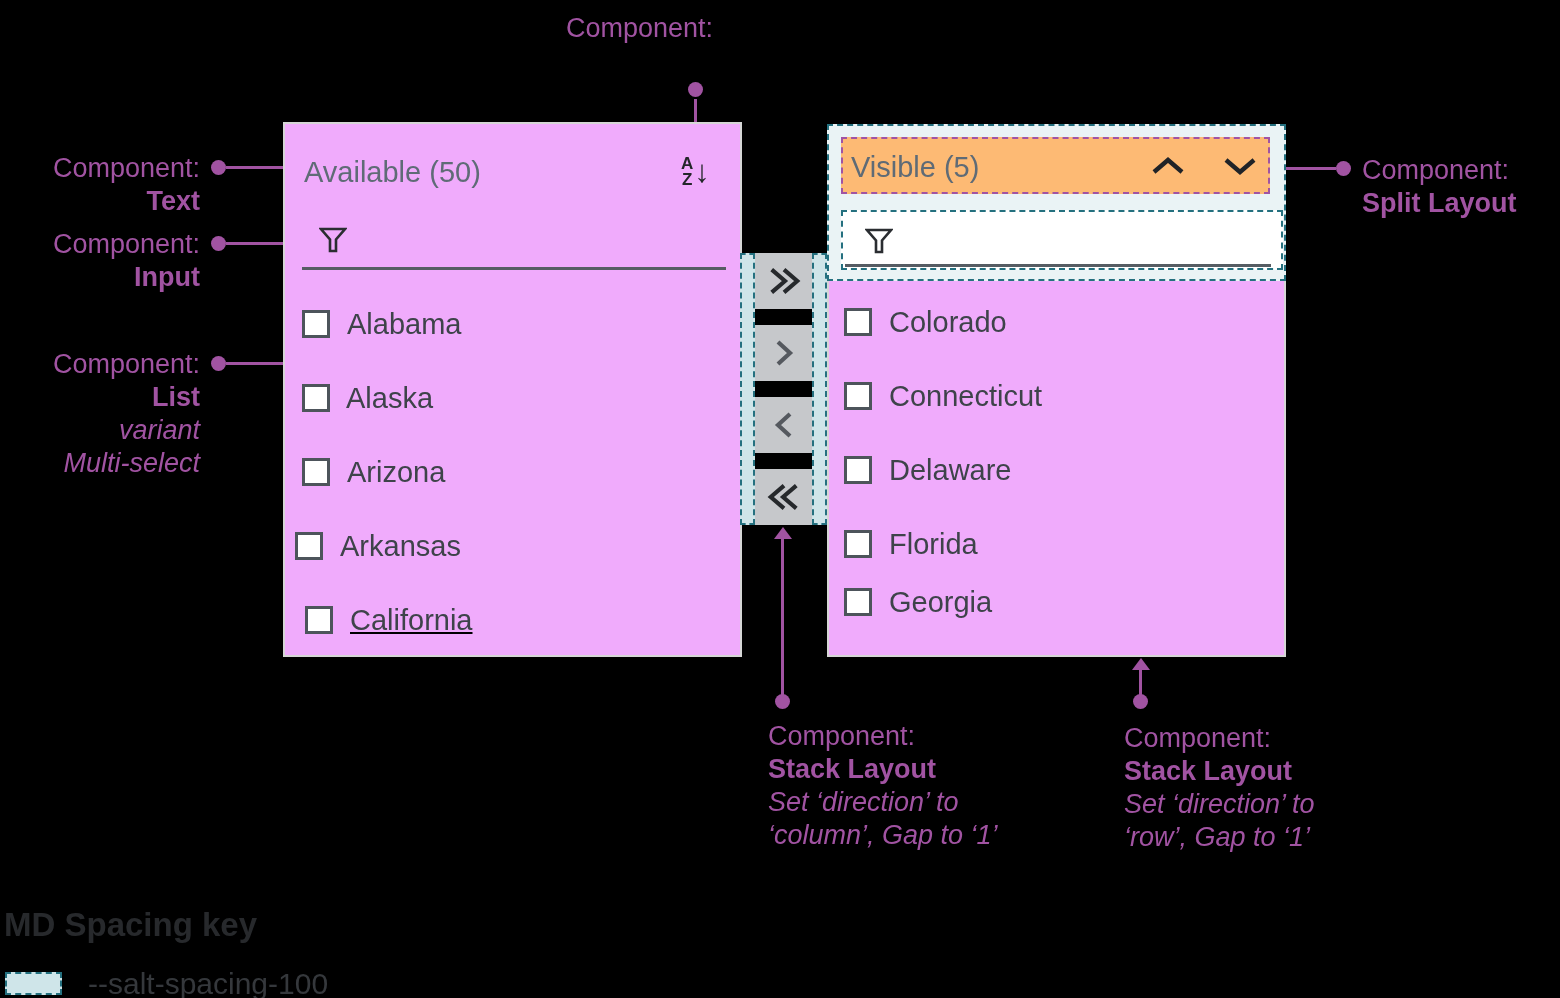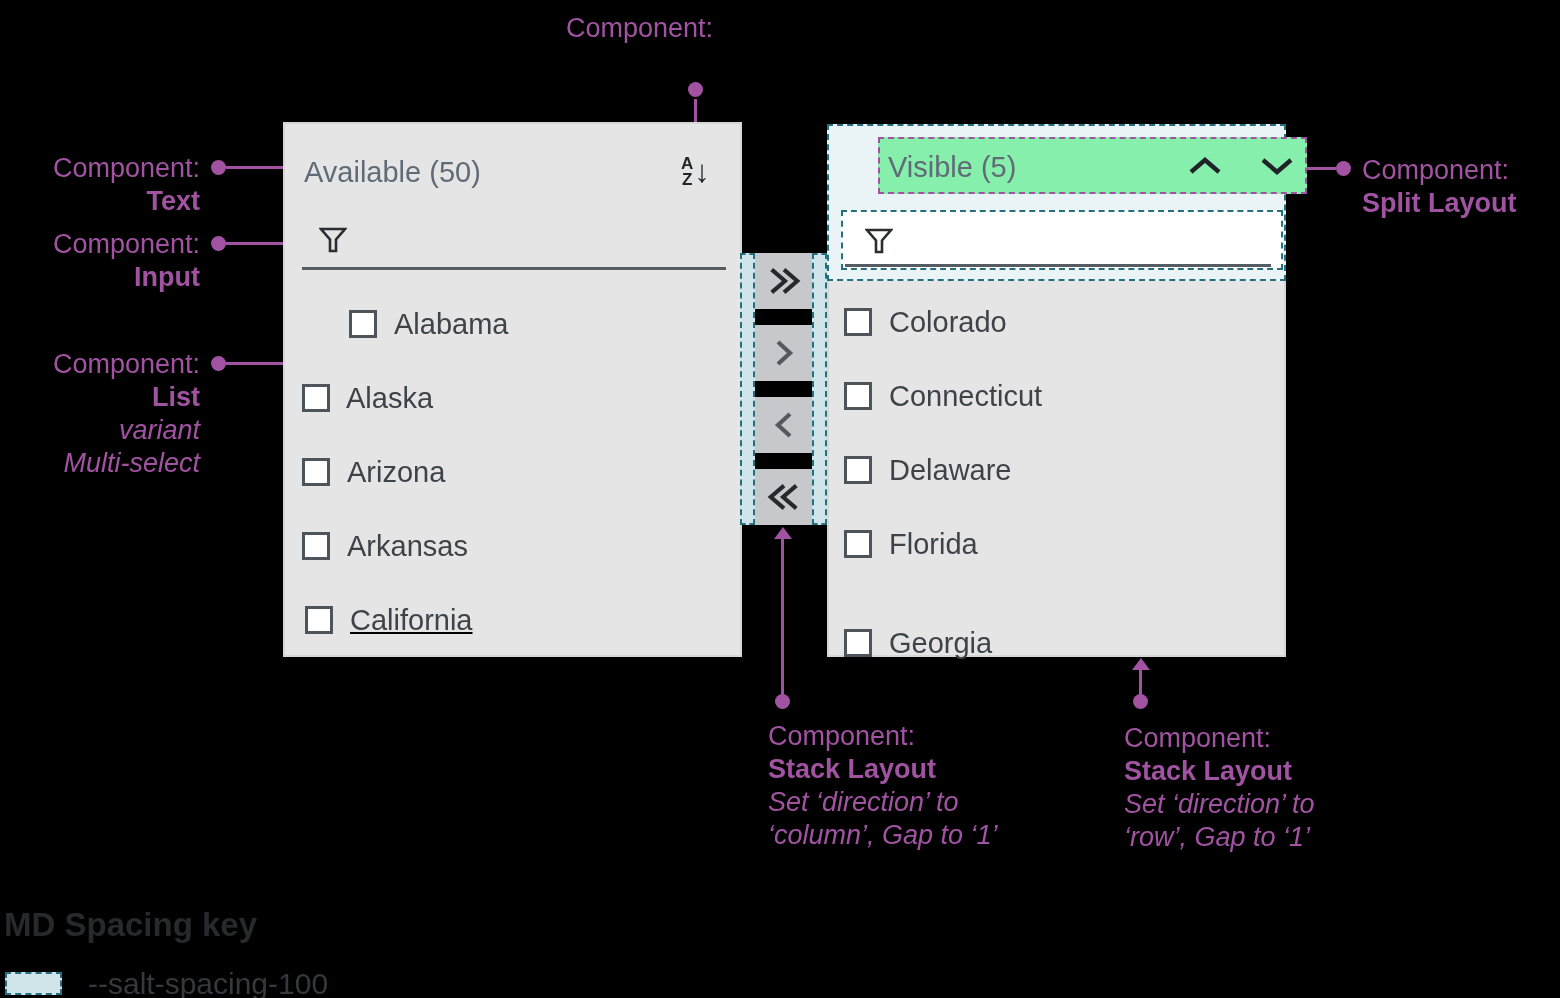--- a/index.html
+++ b/index.html
@@ -19,32 +19,32 @@
   .tri-right{position:absolute;width:0;height:0;border-top:8px solid transparent;
              border-bottom:8px solid transparent;border-left:12px solid #a153a2;}
   .tri-left{position:absolute;width:0;height:0;border-top:8px solid transparent;
             border-bottom:8px solid transparent;border-right:12px solid #a153a2;}
   .tri-down{position:absolute;width:0;height:0;border-left:9px solid transparent;
             border-right:9px solid transparent;border-top:12px solid #a153a2;}
   .tri-up{position:absolute;width:0;height:0;border-left:9px solid transparent;
           border-right:9px solid transparent;border-bottom:12px solid #a153a2;}
 
   
-  .panel{position:absolute;background:#e5e5e5;border:2px solid #d6d6d6;box-sizing:border-box;}
+  .panel{position:absolute;background:#f0abfc;border:2px solid #d6d6d6;box-sizing:border-box;}
   .panel-title{color:#5f6b76;font-size:29px;white-space:nowrap;}
   .list-item{position:absolute;display:flex;align-items:center;gap:17px;height:30px;}
   .checkbox{width:22px;height:22px;border:3px solid #4d545b;background:#fff;flex:0 0 auto;}
   .item-label{font-size:29px;color:#3e434a;white-space:nowrap;}
   .underline{position:absolute;height:3px;background:#565c63;}
 
   
   .overlay-outer{position:absolute;box-sizing:border-box;background:#eaf3f5;
                  border:2px dashed #24707f;}
-  .overlay-purple{position:absolute;box-sizing:border-box;background:#86efac;
-                  border:2px dashed #a153a2;margin-left:37px;}
+  .overlay-purple{position:absolute;box-sizing:border-box;background:#fdba74;
+                  border:2px dashed #a153a2;}
   .overlay-input{position:absolute;box-sizing:border-box;background:#fff;
                  border:2px dashed #24707f;}
 
   
   .teal-strip{position:absolute;box-sizing:border-box;background:#cfe5e9;
               border:2px dashed #24707f;}
   .tbtn{position:absolute;width:57px;height:56px;background:#c6c8cb;
         display:flex;align-items:center;justify-content:center;}
 
   
@@ -117,33 +117,33 @@
       <span class="az-arrow">↓</span>
     </div>
 
     <div class="abs" style="left:17px;top:96px;width:424px;height:50px;">
       <svg class="abs" style="left:17px;top:7px;" width="28" height="26" viewBox="0 0 28 26">
         <path d="M2 2 H26 L17 12.5 V24 H11 V12.5 Z" fill="none" stroke="#2a2d31" stroke-width="2.6" stroke-linejoin="miter"></path>
       </svg>
     </div>
     <div class="underline" style="left:17px;top:143px;width:424px;"></div>
 
-    <div class="list-item" style="left:17px;top:185px;margin-left:47px;">
+    <div class="list-item" style="left:17px;top:185px;">
       <div class="checkbox"></div>
       <span class="item-label">Alabama</span>
     </div>
     <div class="list-item" style="left:17px;top:259px;gap:16px;">
       <div class="checkbox"></div>
       <span class="item-label">Alaska</span>
     </div>
     <div class="list-item" style="left:17px;top:333px;">
       <div class="checkbox"></div>
       <span class="item-label">Arizona</span>
     </div>
-    <div class="list-item" style="left:17px;top:407px;">
+    <div class="list-item" style="left:10px;top:407px;">
       <div class="checkbox"></div>
       <span class="item-label">Arkansas</span>
     </div>
     <div class="list-item" style="left:20px;top:481px;text-decoration:underline;">
       <div class="checkbox"></div>
       <span class="item-label">California</span>
     </div>
   </div>
 
   <div class="abs" style="left:740px;top:253px;width:87px;height:272px;">
@@ -210,21 +210,21 @@
       <span class="item-label">Connecticut</span>
     </div>
     <div class="list-item" style="left:17px;top:331px;">
       <div class="checkbox"></div>
       <span class="item-label">Delaware</span>
     </div>
     <div class="list-item" style="left:17px;top:405px;">
       <div class="checkbox"></div>
       <span class="item-label">Florida</span>
     </div>
-    <div class="list-item" style="left:17px;top:504px;">
+    <div class="list-item" style="left:17px;top:463px;">
       <div class="checkbox"></div>
       <span class="item-label">Georgia</span>
     </div>
   </div>
 
   <div class="tri-up" style="left:774px;top:527px;"></div>
   <div class="vline" style="left:781px;top:539px;height:158px;"></div>
   <div class="dot" style="left:775px;top:694px;"></div>
   <div class="abs ann" style="left:768px;top:720px;width:250px;">
     <div>Component:</div>

